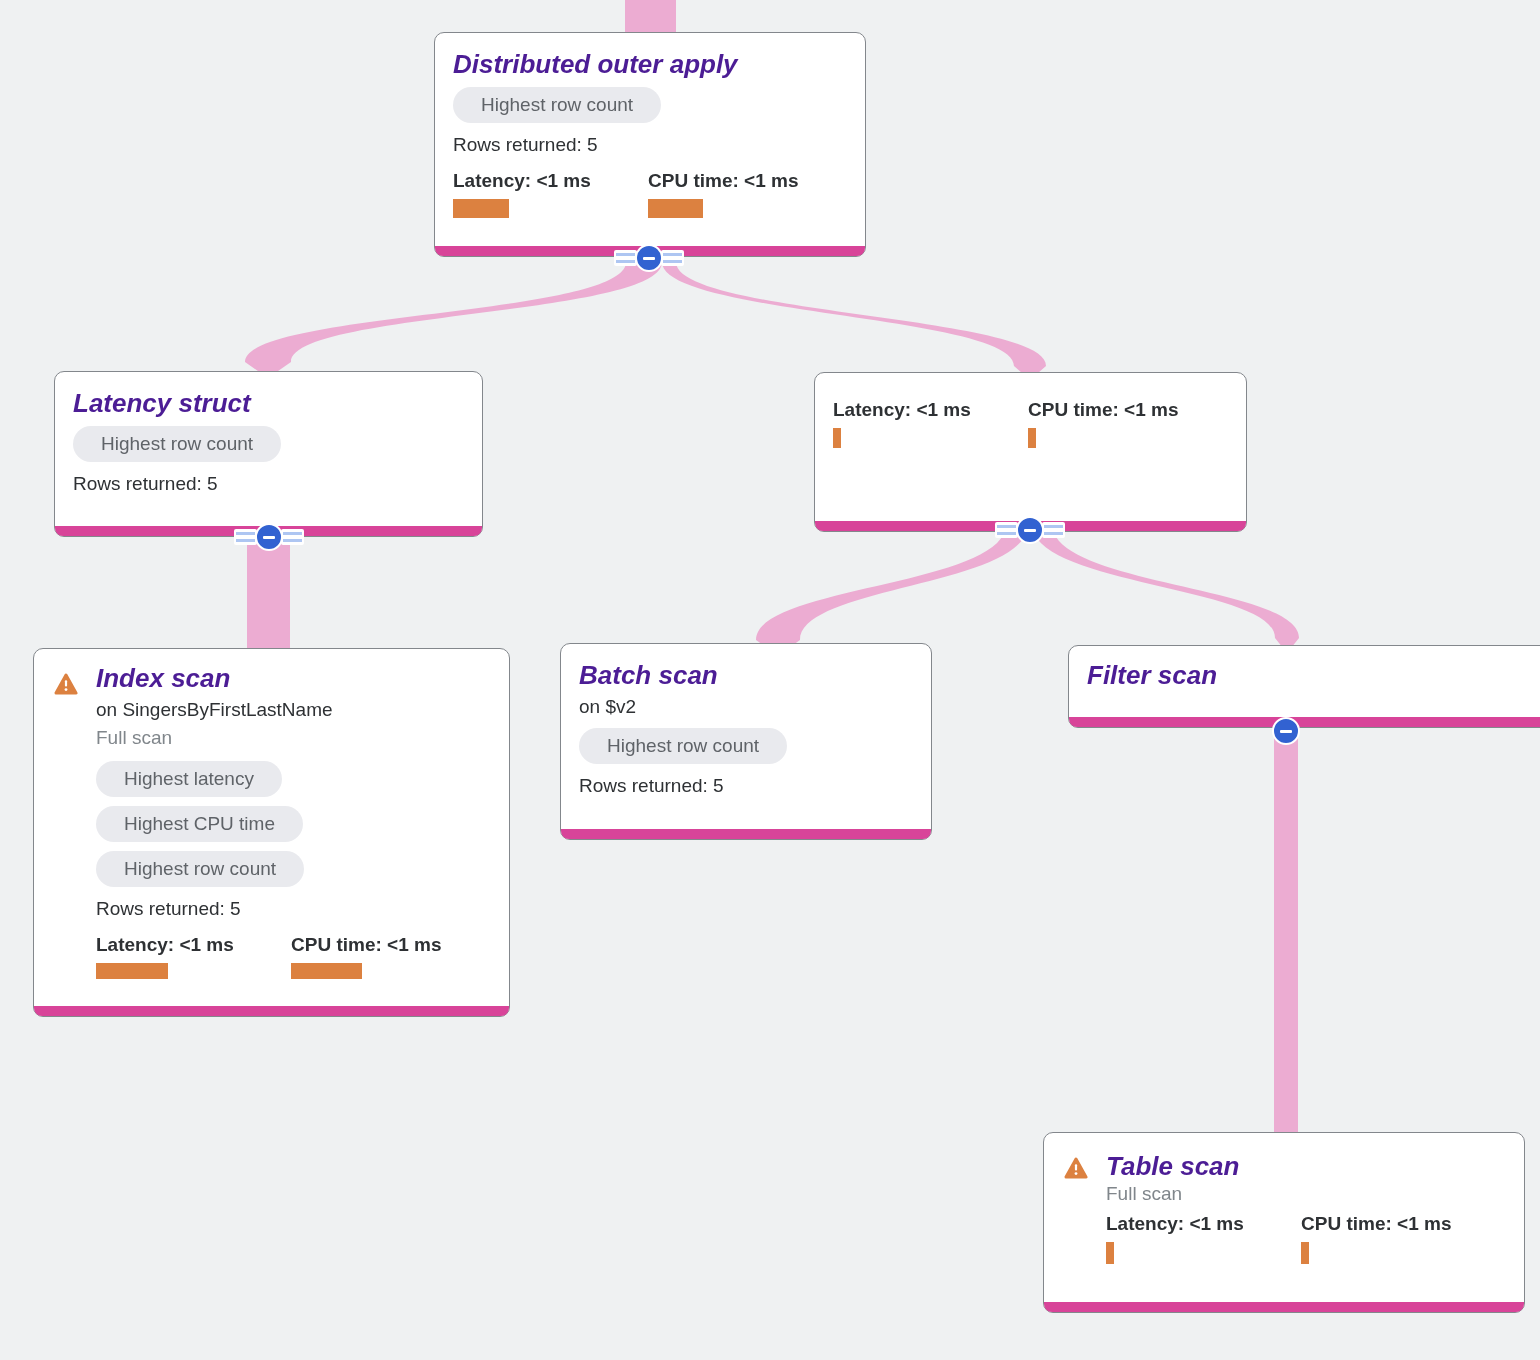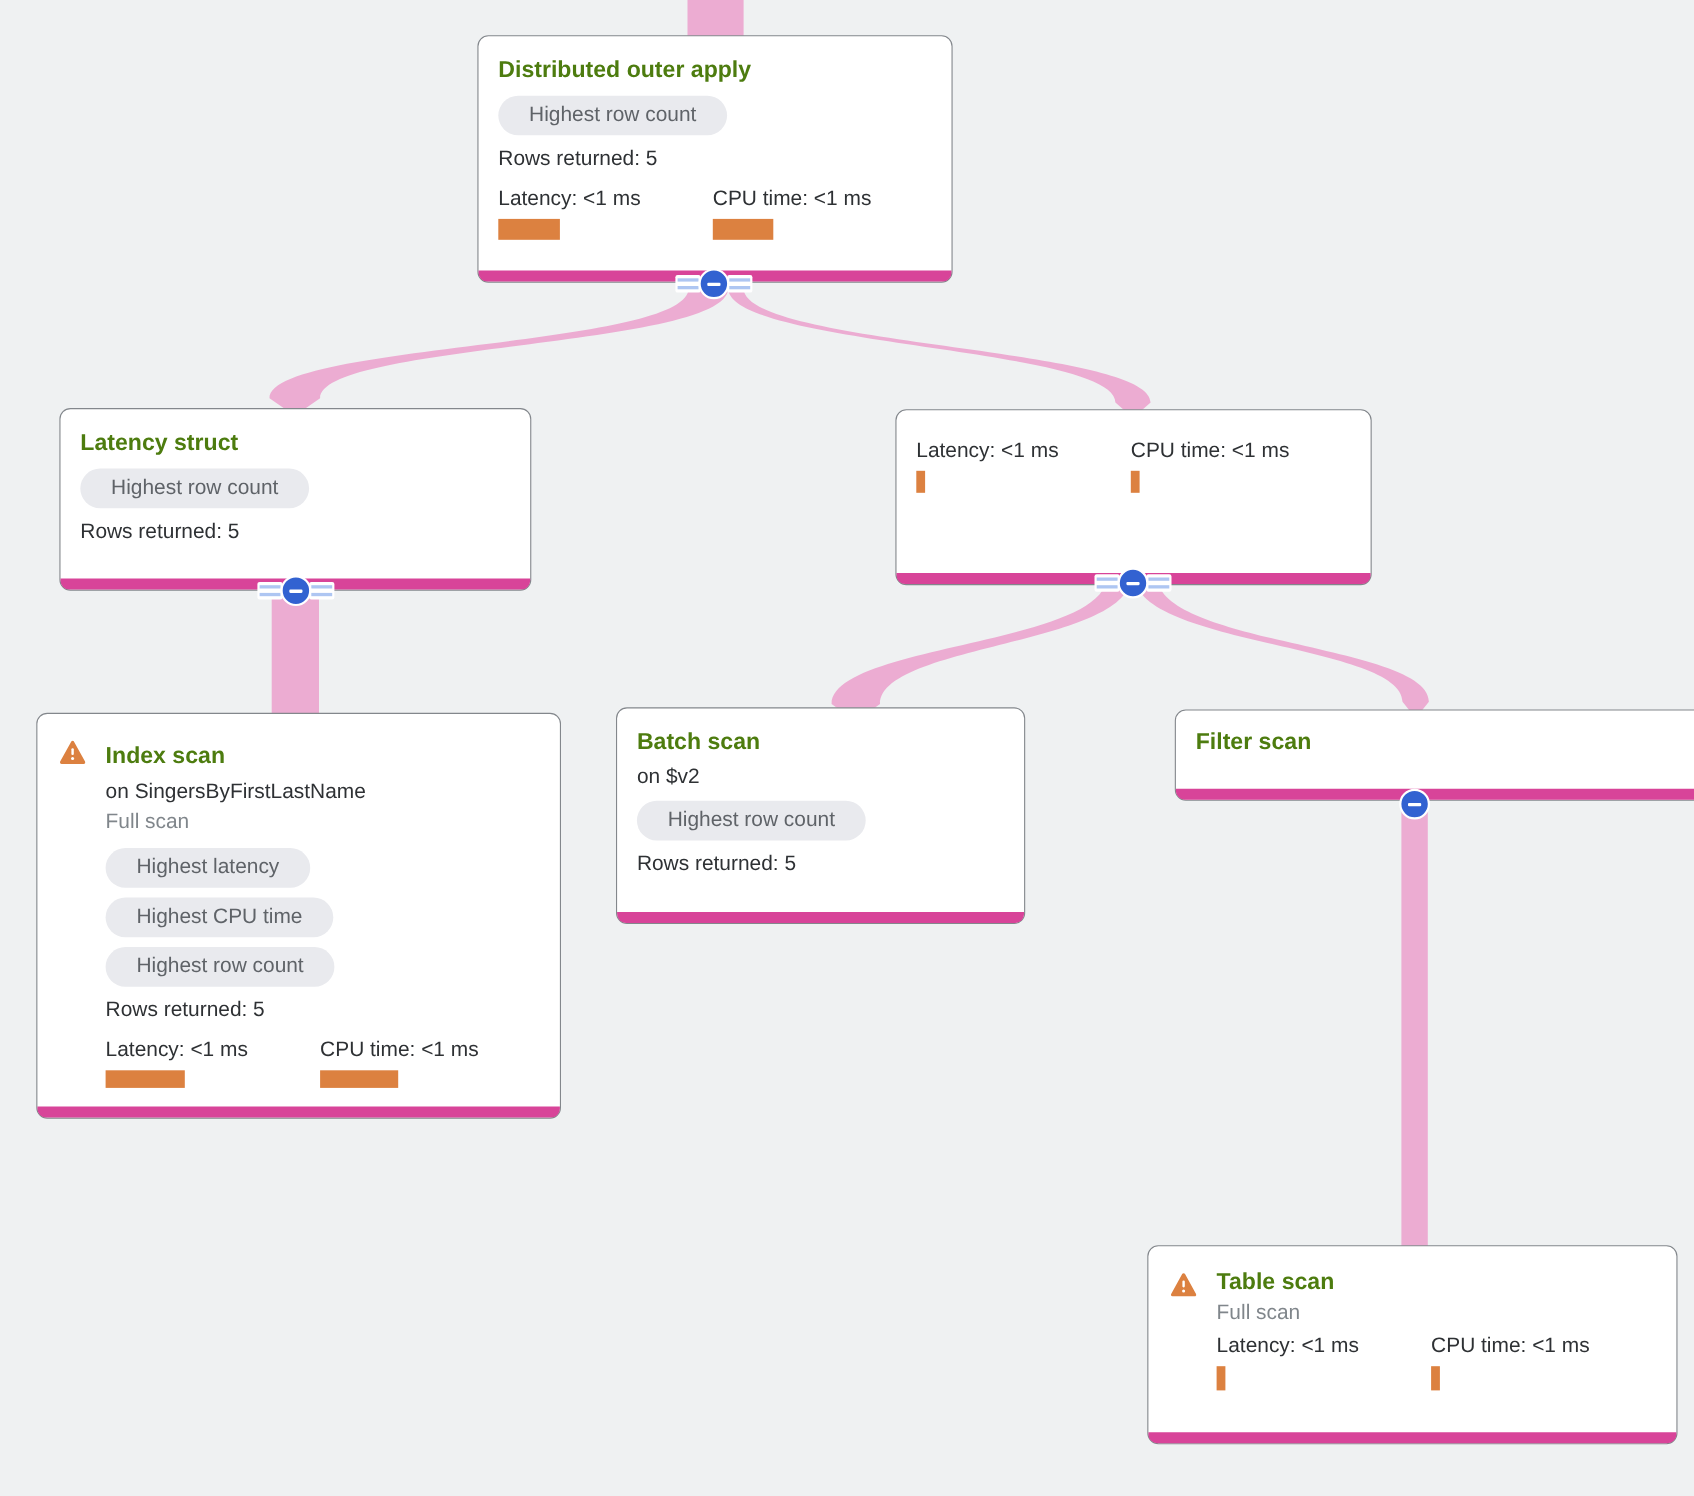--- a/index.html
+++ b/index.html
@@ -13,31 +13,31 @@
     font-family:"Liberation Sans","DejaVu Sans",sans-serif;}
   #canvas{position:relative;width:1540px;height:1360px;overflow:hidden;background:var(--bg);}
   #edges{position:absolute;left:0;top:0;z-index:1;}
   #edges path{fill:var(--edge);}
 
   .node{position:absolute;z-index:2;background:var(--card);
     border:1.5px solid var(--border);border-radius:10px;box-sizing:border-box;
     padding:18px 18px 0 18px;color:var(--text);font-size:19px;line-height:26px;}
   .node .accent{position:absolute;left:0;right:0;bottom:0;height:10px;
     background:var(--magenta);border-radius:0 0 8px 8px;}
-  .title{font-size:21px;line-height:26px;font-weight:600;color:#4d7c0f;}
+  .title{font-size:26px;line-height:26px;font-weight:600;color:#4c1d95;font-style:italic;}
   .sub{margin-top:6px;}
   .muted{margin-top:2px;color:var(--muted);}
   .badges{margin-top:10px;}
   .badge{display:inline-block;background:var(--badge-bg);color:var(--badge-text);
     font-size:19px;line-height:26px;padding:5px 28px;border-radius:20px;margin-bottom:9px;}
   .rows{margin-top:8px;}
   .metrics{display:flex;margin-top:10px;}
-  .metric{width:195px;}
+  .metric{width:195px;font-weight:bold;}
   .mbar{background:var(--orange);margin-top:5px;}
-  .has-icon{padding-top:26px;}
+  .has-icon{padding-top:16px;}
   .has-icon .content{padding-left:44px;}
   .warn{position:absolute;left:20px;top:24px;}
 
   .cbtn{position:absolute;z-index:6;transform:translate(-50%,-50%);
     display:flex;align-items:center;cursor:pointer;}
   .lines{background:#fff;padding:3px 2px;display:flex;flex-direction:column;gap:4px;border-radius:2px;}
   .lines i{display:block;width:19px;height:3px;background:var(--lineblue);}
   .circ{width:28px;height:28px;margin:0 -2px;border-radius:50%;background:var(--blue);
     border:2px solid #fff;box-sizing:border-box;display:flex;align-items:center;justify-content:center;z-index:2;}
   .minus{width:12px;height:3px;background:#fff;border-radius:1px;}

